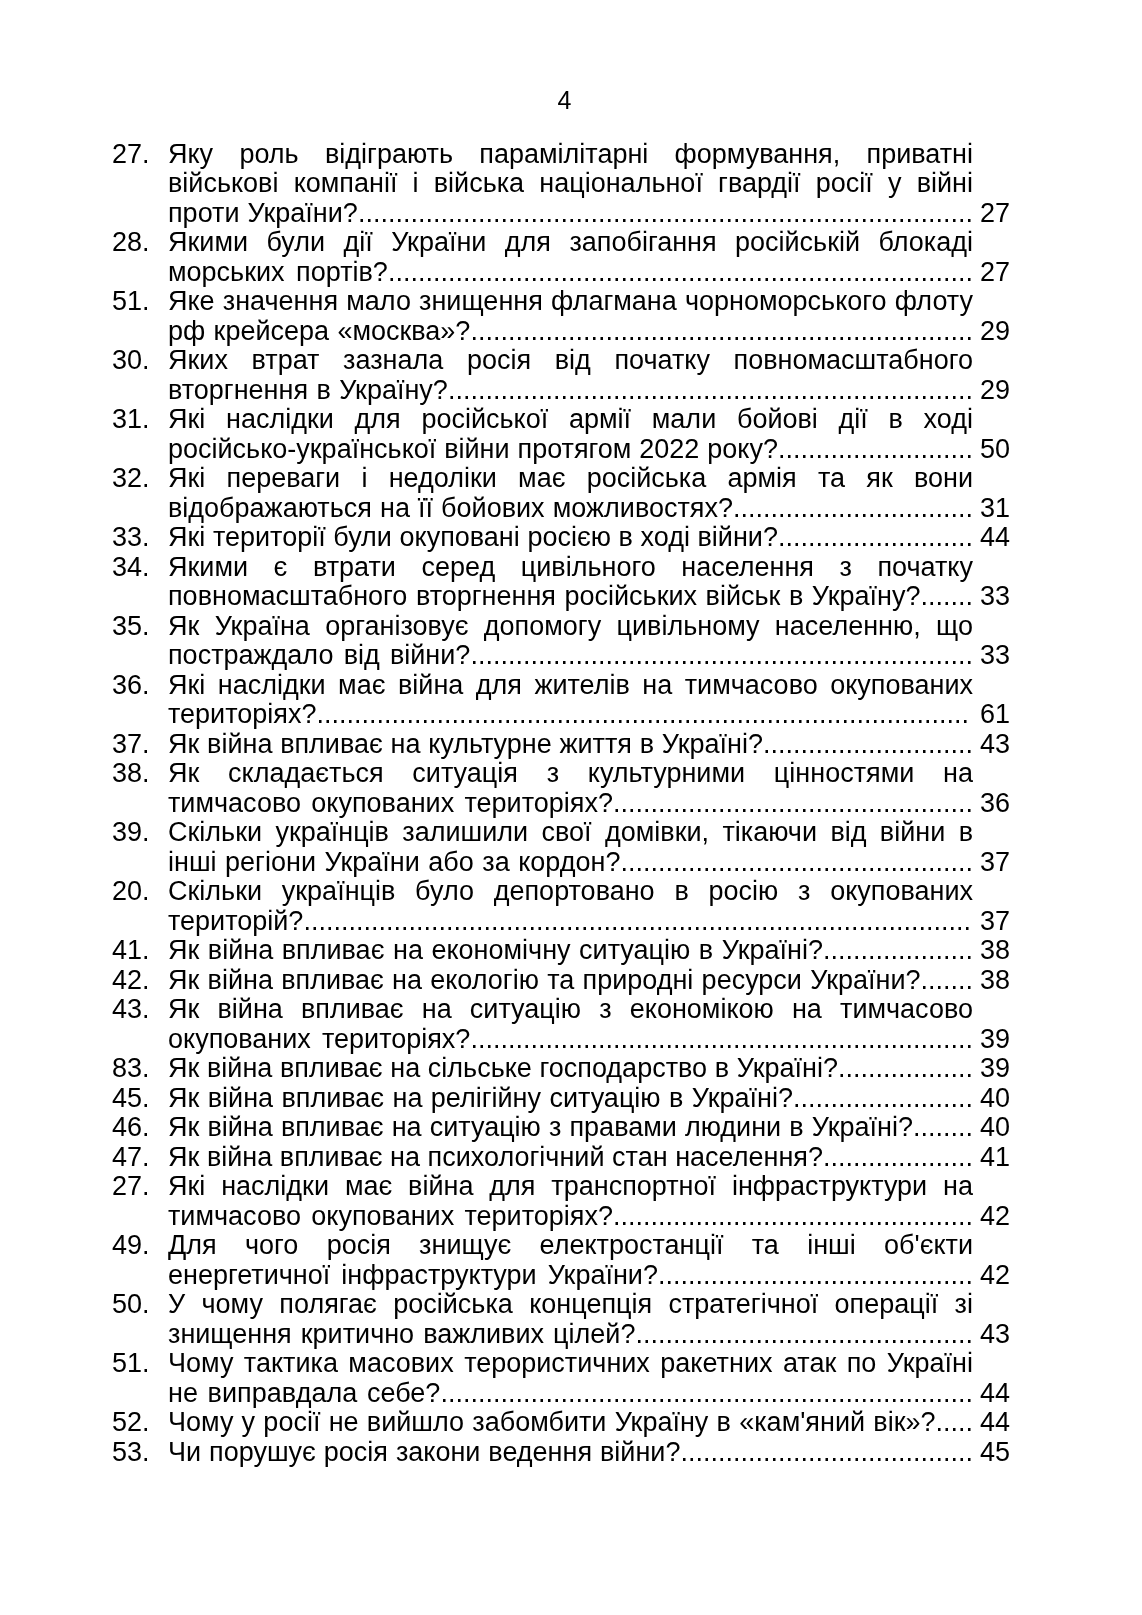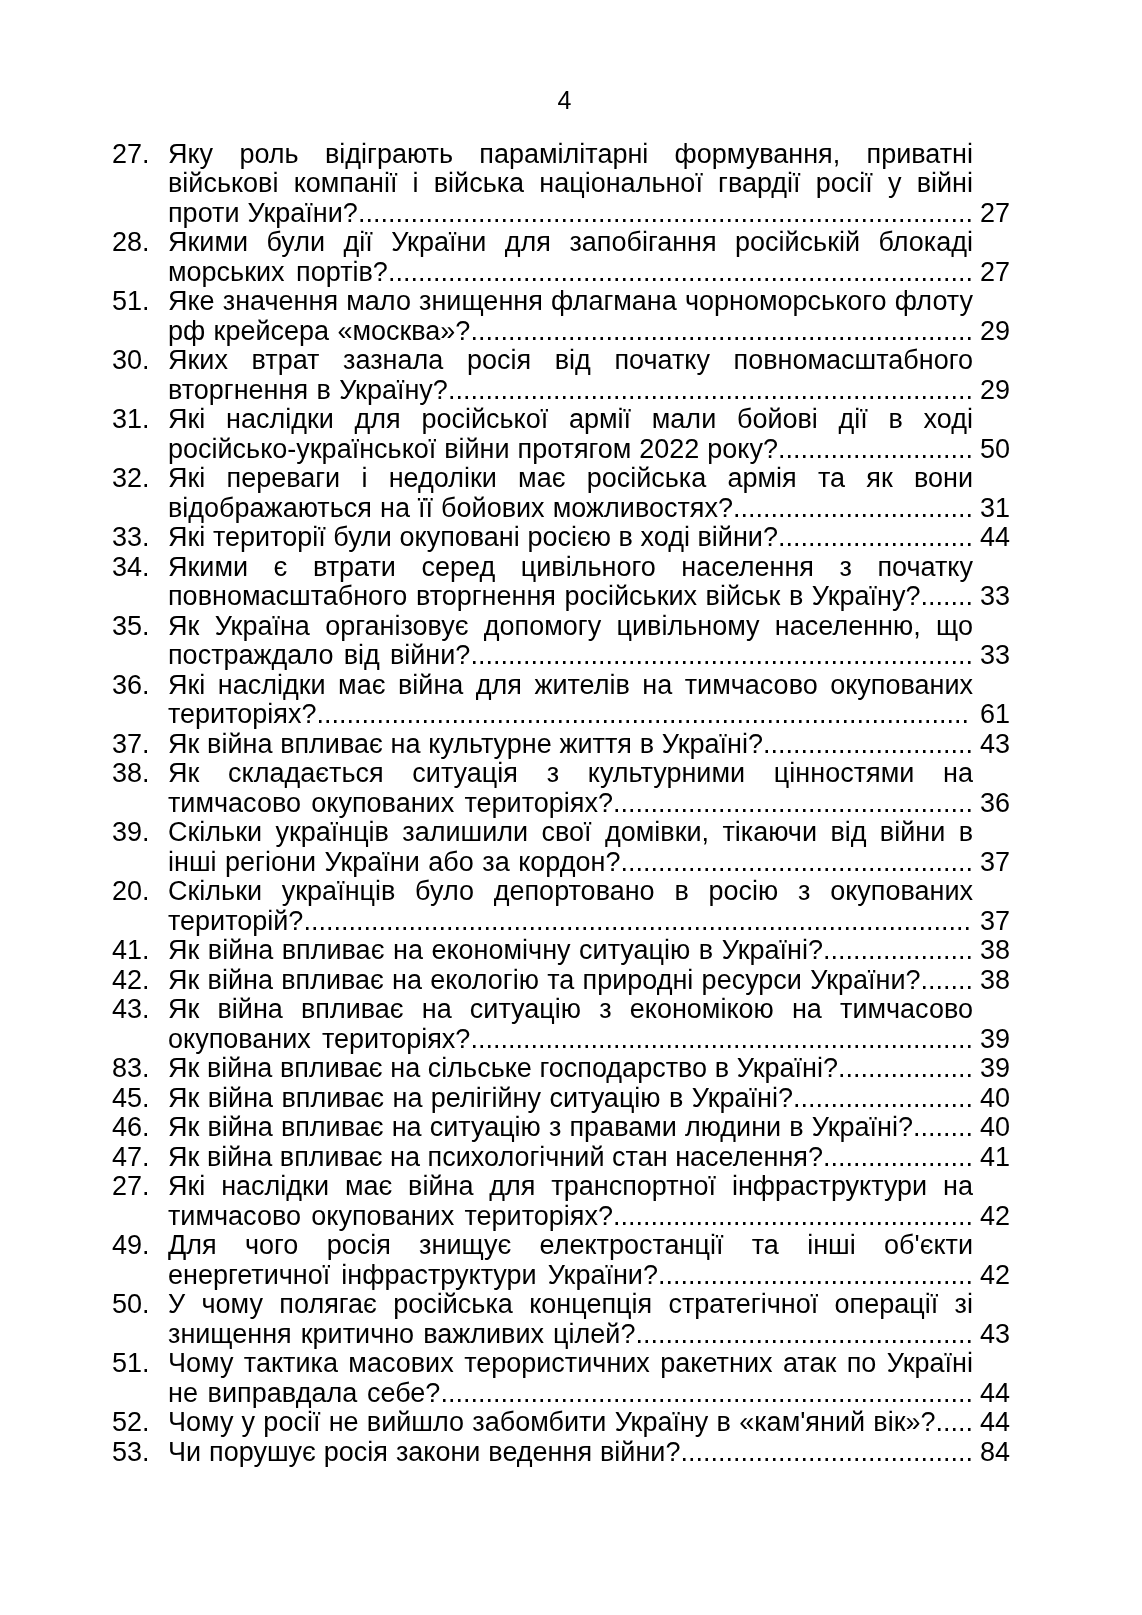--- a/index.html
+++ b/index.html
@@ -187,16 +187,16 @@
         <span class="toc-page">44</span>
       </div>
       <div class="toc-entry">
         <span class="toc-num">52.</span>
         <span class="toc-body" style="height: 29.5px;"><span class="toc-text">Чому у росії не вийшло забомбити Україну в «кам'яний вік»?</span><span class="toc-dots" style="">​.​.​.​.​.​.​.​.​.​.​.​.​.​.​.​.​.​.​.​.​.​.​.​.​.​.​.​.​.​.​.​.​.​.​.​.​.​.​.​.​.​.​.​.​.​.​.​.​.​.​.​.​.​.​.​.​.​.​.​.​.​.​.​.​.​.​.​.​.​.​.​.​.​.​.​.​.​.​.​.​.​.​.​.​.​.​.​.​.​.​.​.​.​.​.​.​.​.​.​.​.​.​.​.​.​.​.​.​.​.​.​.​.​.​.​.​.​.​.​.​.​.​.​.​.​.​.​.​.​.​.​.​.​.​.​.​.​.​.​.​.​.​.​.​.​.​.​.​.​.​.​.​.​.​.​.​.​.​.​.​.​.​.​.​.​.​.​.​.​.​.​.​.​.​.​.​.​.​.​.​.​.​.​.​.​.​.​.​.​.​.​.​.​.​.​.​.​.​.​.</span></span>
         <span class="toc-page">44</span>
       </div>
       <div class="toc-entry">
         <span class="toc-num">53.</span>
         <span class="toc-body" style="height: 29.5px;"><span class="toc-text">Чи порушує росія закони ведення війни?</span><span class="toc-dots" style="">​.​.​.​.​.​.​.​.​.​.​.​.​.​.​.​.​.​.​.​.​.​.​.​.​.​.​.​.​.​.​.​.​.​.​.​.​.​.​.​.​.​.​.​.​.​.​.​.​.​.​.​.​.​.​.​.​.​.​.​.​.​.​.​.​.​.​.​.​.​.​.​.​.​.​.​.​.​.​.​.​.​.​.​.​.​.​.​.​.​.​.​.​.​.​.​.​.​.​.​.​.​.​.​.​.​.​.​.​.​.​.​.​.​.​.​.​.​.​.​.​.​.​.​.​.​.​.​.​.​.​.​.​.​.​.​.​.​.​.​.​.​.​.​.​.​.​.​.​.​.​.​.​.​.​.​.​.​.​.​.​.​.​.​.​.​.​.​.​.​.​.​.​.​.​.​.​.​.​.​.​.​.​.​.​.​.​.​.​.​.​.​.​.​.​.​.​.​.​.​.</span></span>
-        <span class="toc-page">84</span>
+        <span class="toc-page">45</span>
       </div>
     </div>
 </div>
 
 </body></html>

